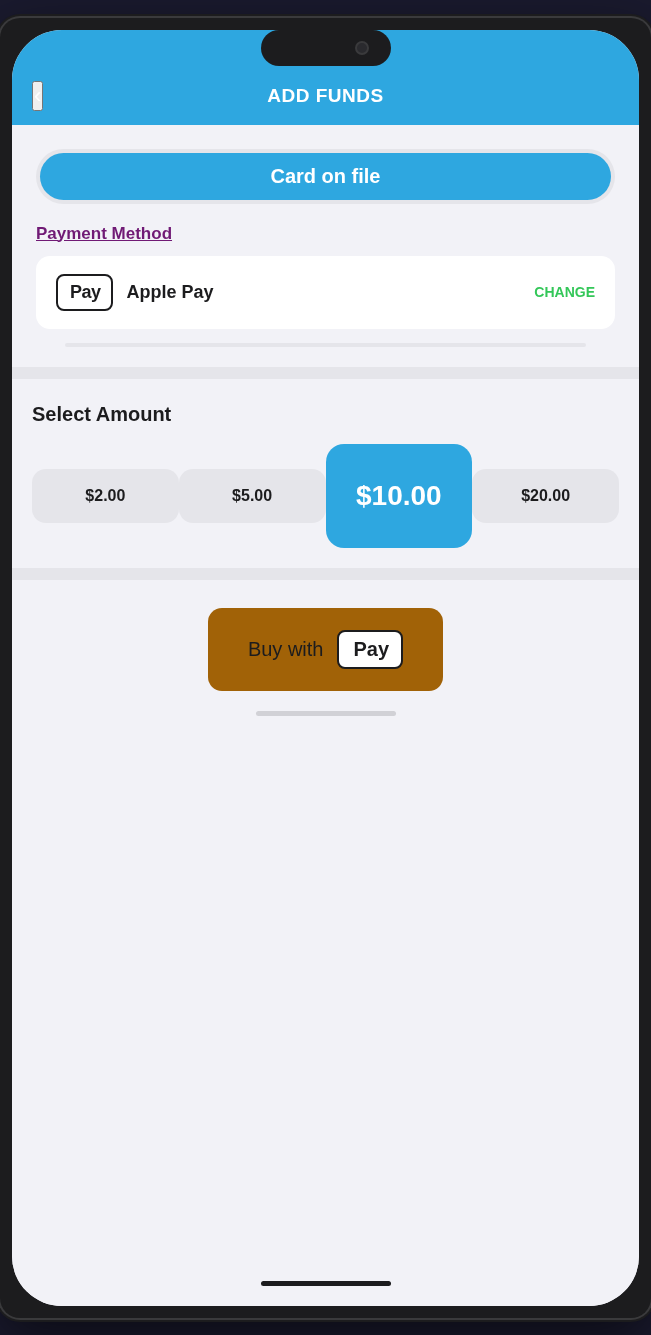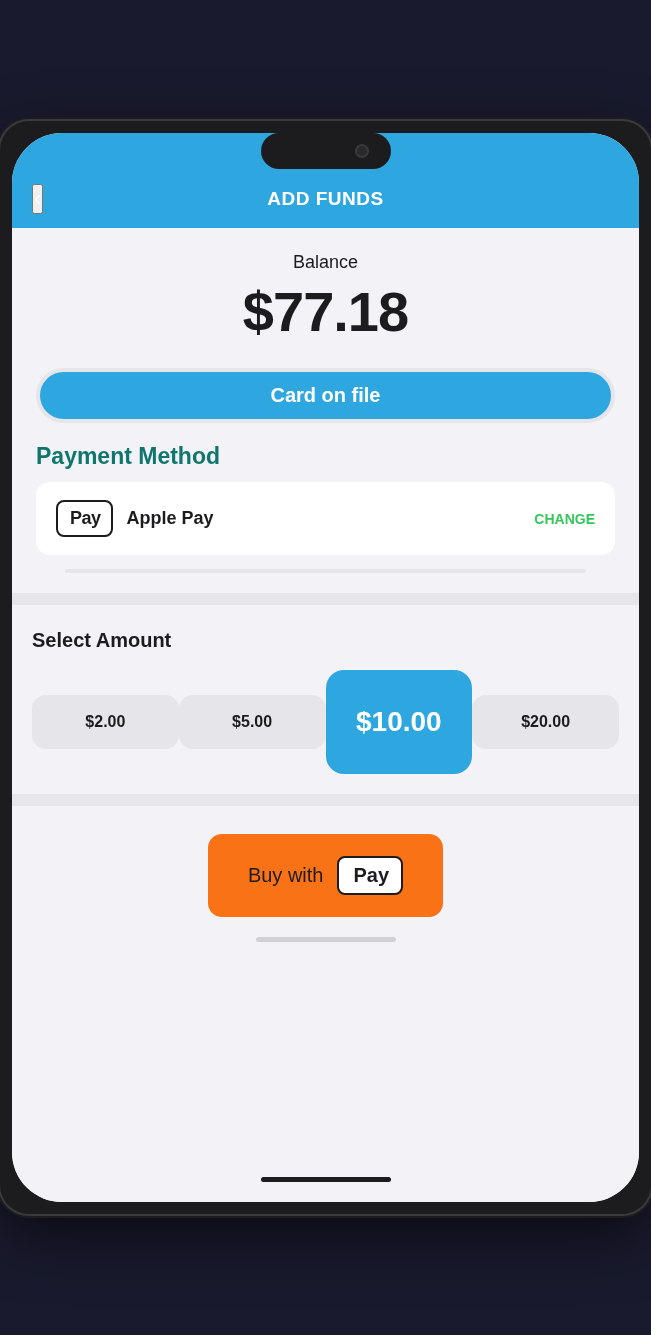--- a/index.html
+++ b/index.html
@@ -7,23 +7,23 @@
       background: #1a1a2e;
       display: flex;
       justify-content: center;
       align-items: center;
       min-height: 100vh;
       font-family: -apple-system, BlinkMacSystemFont, 'SF Pro Display', 'Helvetica Neue', Arial, sans-serif;
     }
 
     .phone-frame {
       width: 651px;
-      height: 1093px;
+      height: 1300px;
       background: #1c1c1e;
-      border-radius: 29px;
+      border-radius: 20px;
       position: relative;
       box-shadow: 0 0 0 2px #3a3a3c, 0 0 0 4px #1c1c1e, 0 20px 60px rgba(0,0,0,0.6);
       overflow: hidden;
     }
 
     .phone-screen {
       position: absolute;
       top: 12px;
       left: 12px;
       right: 12px;
@@ -133,24 +133,25 @@
     .toggle-btn.active {
       background: #2ea7e0;
       color: white;
     }
     .toggle-btn.inactive {
       background: transparent;
       color: #8e8e93;
     }
 
     .payment-method-label {
-      font-size: 23px;
-      font-weight: 700;
-      color: #0f766e;
+      font-size: 17px;
+      font-weight: 700;
+      color: #701a75;
       margin-bottom: 12px;
+      text-decoration: underline;
     }
 
     .payment-card {
       background: white;
       border-radius: 14px;
       padding: 18px 20px;
       display: flex;
       align-items: center;
       gap: 14px;
       margin-bottom: 14px;
@@ -248,21 +249,21 @@
     .content-lower {
       background: #f2f2f7;
       padding: 28px 20px 20px;
       flex: 1;
       display: flex;
       flex-direction: column;
       align-items: center;
     }
 
     .buy-with-container {
-      background: #f97316;
+      background: #a16207;
       border-radius: 14px;
       padding: 22px 40px;
       display: flex;
       align-items: center;
       gap: 13px;
       margin-bottom: 20px;
     }
     .buy-with-text {
       font-size: 20px;
       font-weight: 400;
@@ -312,24 +313,20 @@
 
   <div class="phone-screen">
 
     <div class="header">
       <button class="header-back">‹</button>
       <span class="header-title">ADD FUNDS</span>
     </div>
 
     <div class="content-upper">
 
-      <div class="balance-section">
-        <div class="balance-label">Balance</div>
-        <div class="balance-amount">$77.18</div>
-      </div>
 
 
       <div class="toggle-container">
         <button class="toggle-btn active">Card on file</button>
       </div>
 
       <div class="payment-method-label">Payment Method</div>
 
       <div class="payment-card">
         <div class="apple-pay-logo-box">

